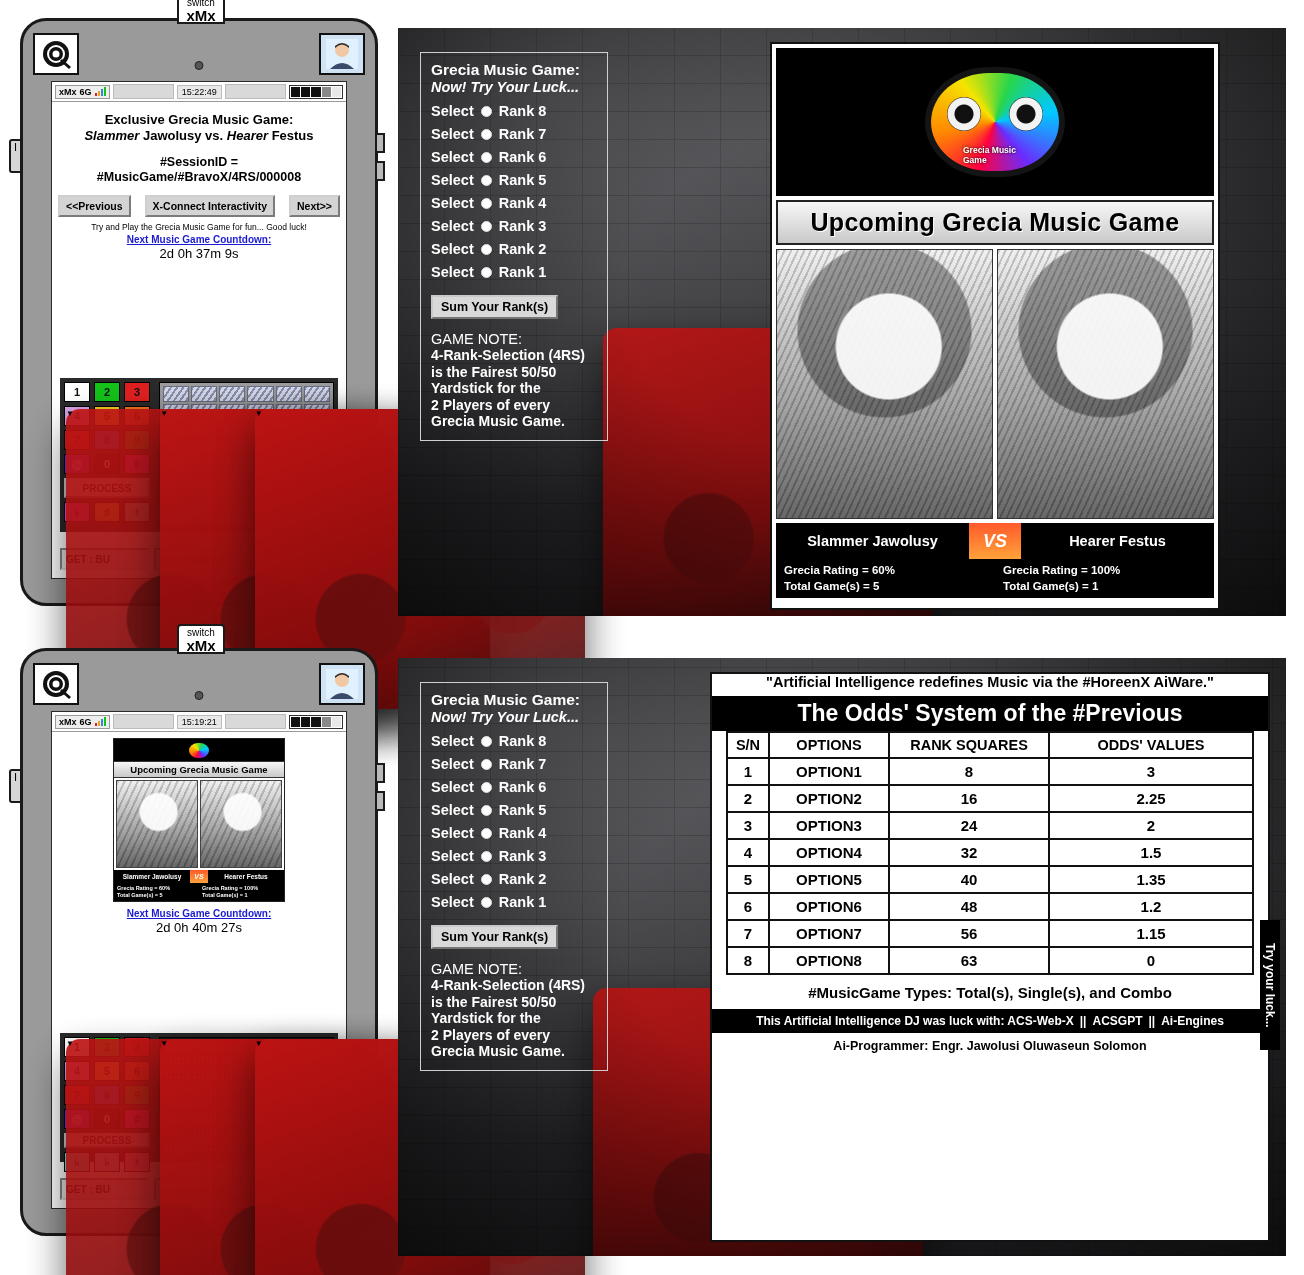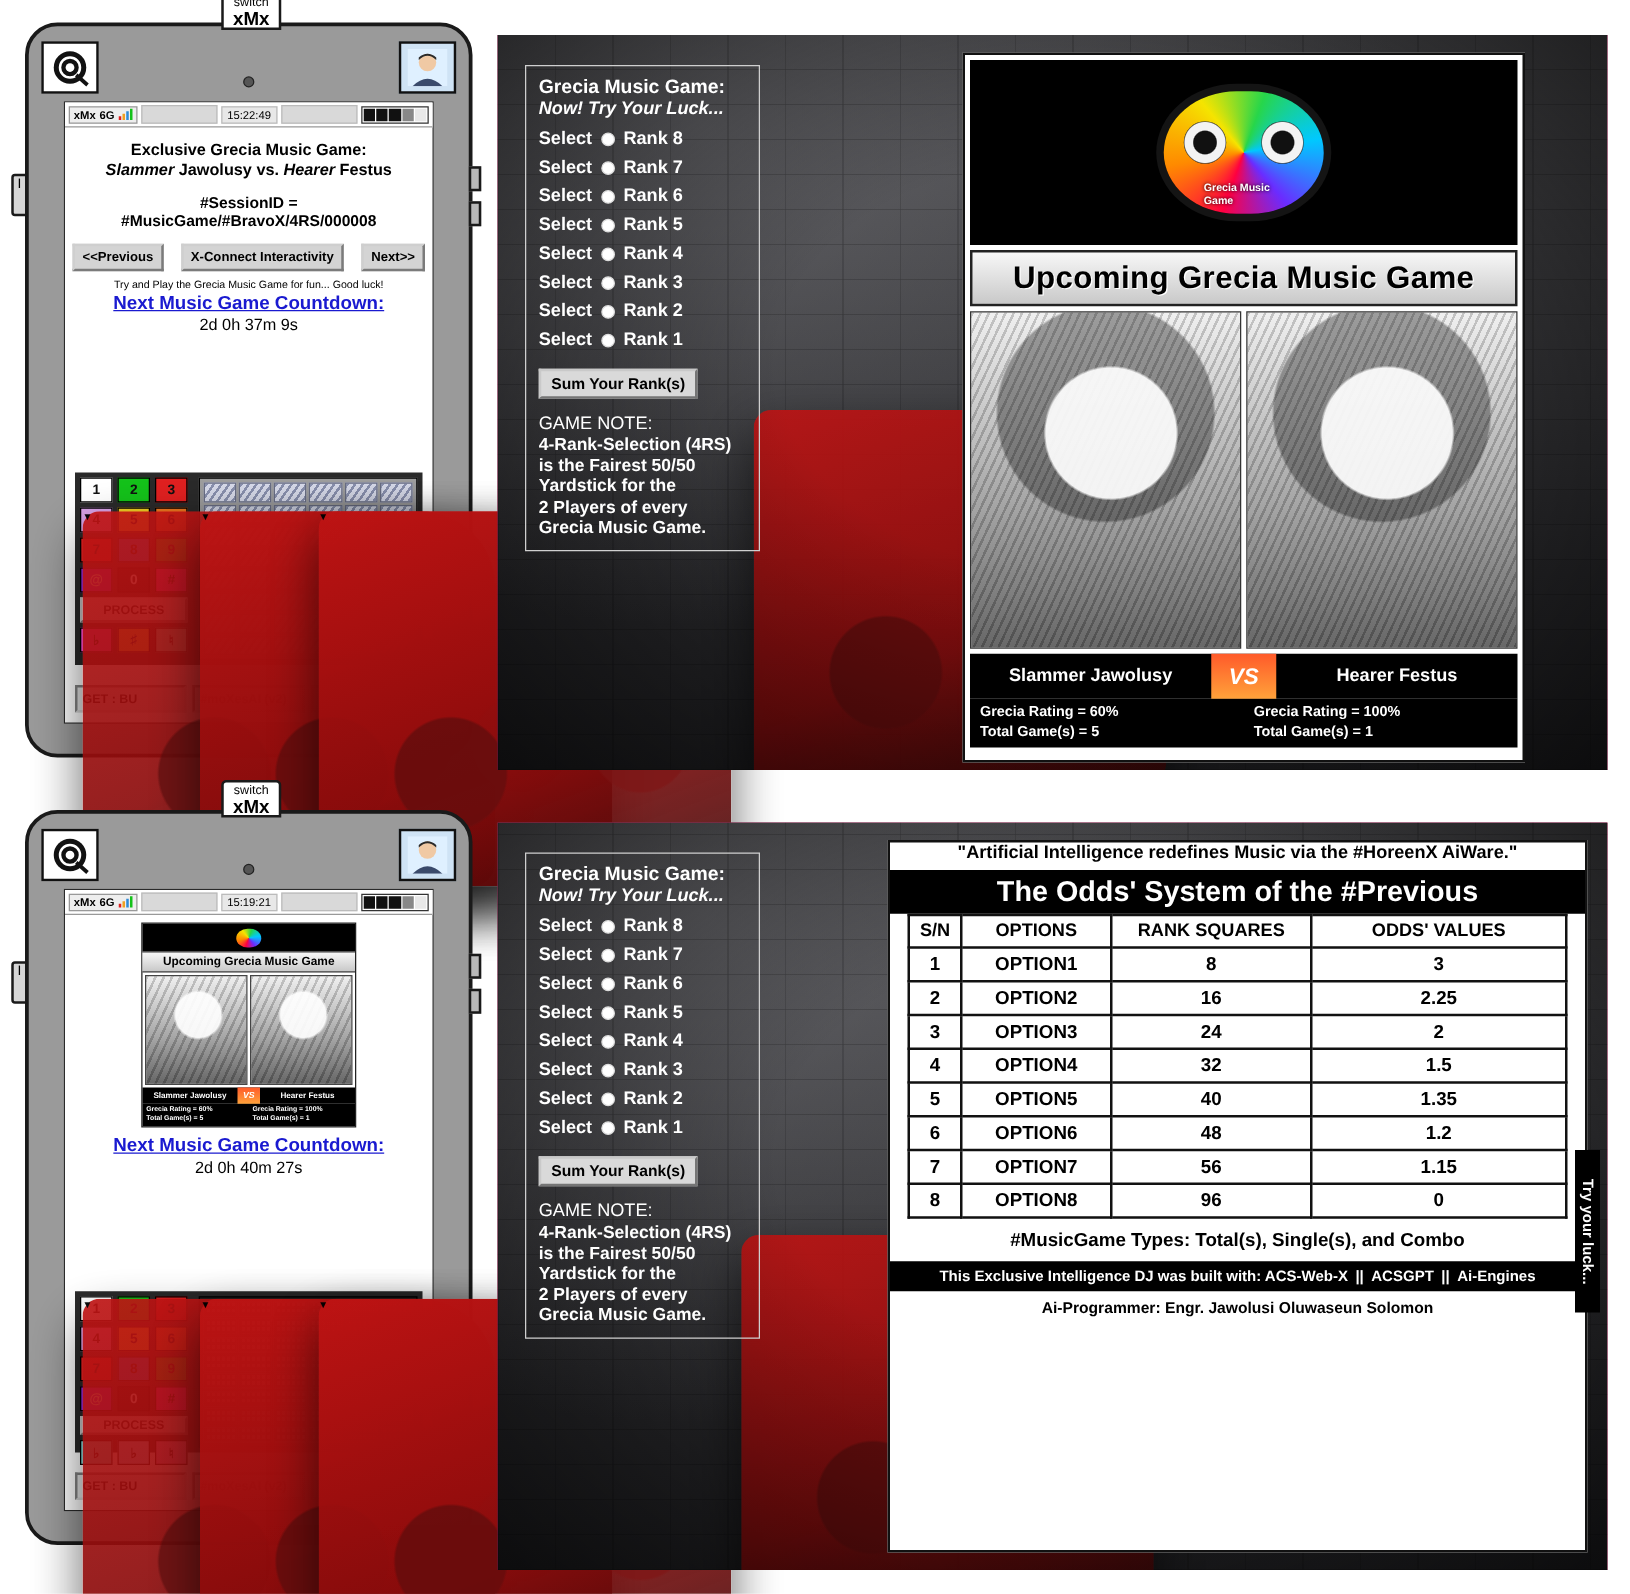--- a/index.html
+++ b/index.html
@@ -71,21 +71,21 @@
   .app-title { text-align:center; font-size:13px; font-weight:bold; line-height:1.25; margin-top:6px; }
   .app-title .it { font-style:italic; }
   .session { text-align:center; font-size:12.5px; font-weight:bold; line-height:1.25; margin-top:10px; }
   .btnrow { display:flex; justify-content:space-between; gap:4px; margin-top:9px; }
   .btnrow button {
     font-family:"Liberation Sans", sans-serif;
     font-size:10.5px; font-weight:bold; padding:3px 6px;
     border:2px outset #cfcfcf; background:#d4d4d4; cursor:pointer;
   }
   .tagline { text-align:center; font-size:8.5px; margin-top:5px; }
-  .countdown-link { text-align:center; font-size:15px; color:#1a1ad0; text-decoration:underline; font-weight:bold; margin-top:2px; }
+  .countdown-link { text-align:center; font-size:10px; color:#1a1ad0; text-decoration:underline; font-weight:bold; margin-top:2px; }
   .countdown { text-align:center; font-size:13px; margin-top:1px; }
 
   
   .pad-wrap { position:absolute; left:8px; right:8px; bottom:46px; top:296px; background:#2a2a2a; display:flex; padding:4px; gap:5px; }
   .pad-wrap.low { top:321px; }
   .keys { width:90px; display:flex; flex-direction:column; gap:4px; }
   .krow { display:flex; gap:4px; }
   .key {
     width:26px; height:20px; border:1px solid #000; font-size:11px; font-weight:bold;
     display:flex; align-items:center; justify-content:center; background:#fff;
@@ -802,27 +802,27 @@
           </tr>
           <tr>
             <td>7</td>
             <td>OPTION7</td>
             <td>56</td>
             <td>1.15</td>
           </tr>
           <tr>
             <td>8</td>
             <td>OPTION8</td>
-            <td>96</td>
+            <td>63</td>
             <td>0</td>
           </tr>
         </tbody>
     </table>
 
     <div class="types">#MusicGame Types: Total(s), Single(s), and Combo</div>
     <div class="credits">
-      <span>This Exclusive Intelligence DJ was built with: </span><span>ACS-Web-X</span><span class="sep">||</span><span>ACSGPT</span><span class="sep">||</span><span>Ai-Engines</span>
+      <span>This Artificial Intelligence DJ was luck with: </span><span>ACS-Web-X</span><span class="sep">||</span><span>ACSGPT</span><span class="sep">||</span><span>Ai-Engines</span>
     </div>
     <div class="programmer">Ai-Programmer: Engr. Jawolusi Oluwaseun Solomon</div>
   </div>
 
   <div class="tryluck" style="right:6px;">Try your luck...</div>
 </div>
 
 </body></html>

